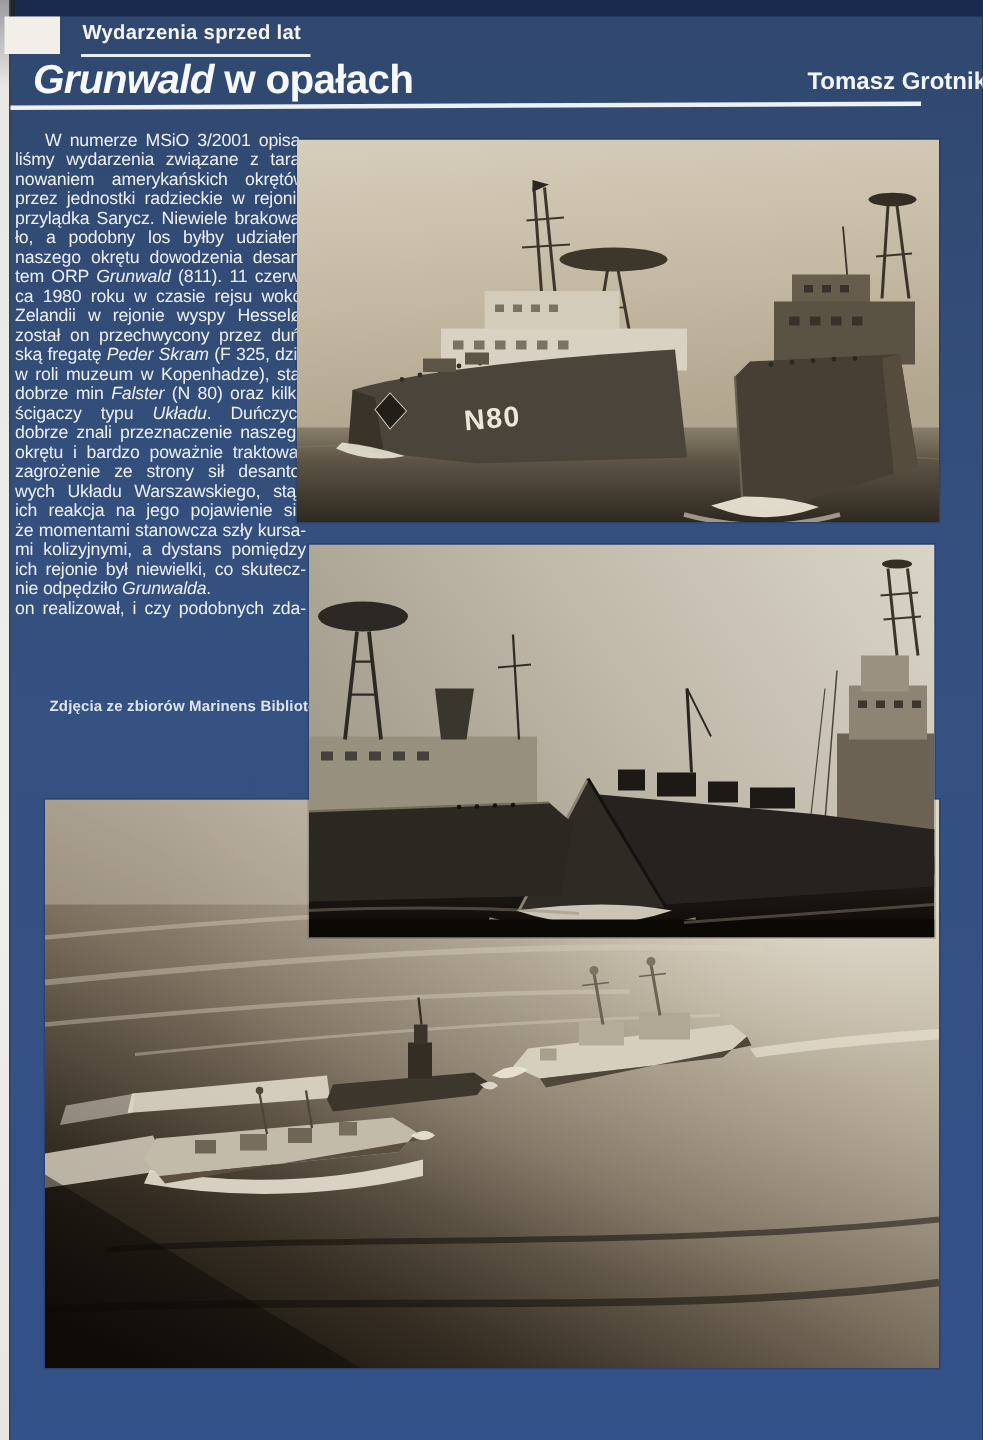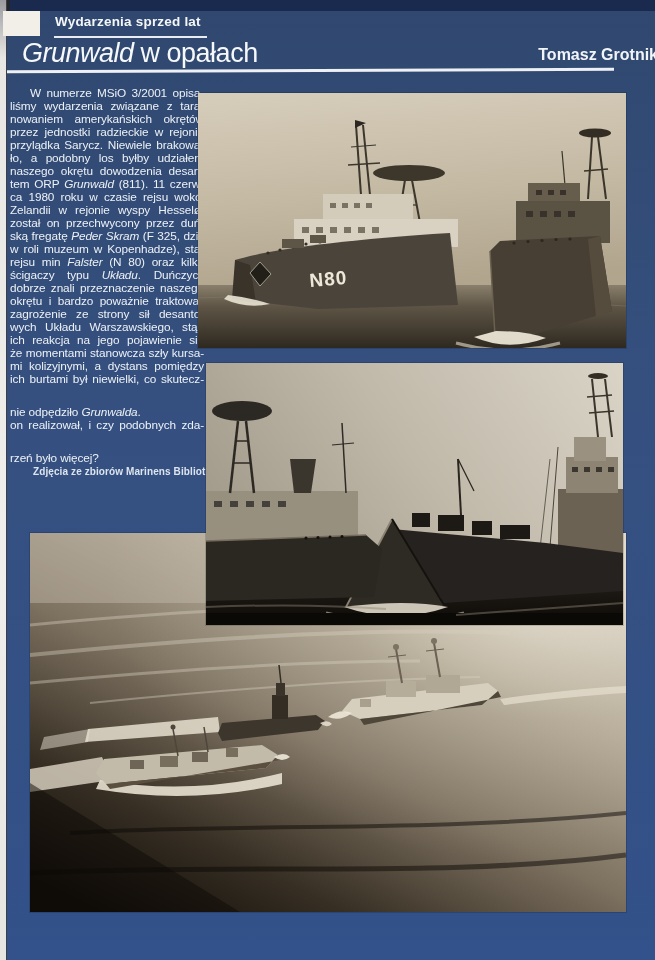--- a/index.html
+++ b/index.html
@@ -12,32 +12,32 @@
   
   .scan-strip{position:absolute;left:0;top:0;width:6px;height:100%;
     background:linear-gradient(180deg,#9a9aa0 0%,#e9e7e3 6%,#f1efeb 60%,#e7e5e1 100%);
     border-right:1px solid #3c3f47;}
   .topbar{position:absolute;left:0;top:0;width:655px;height:11px;background:#1a2a4e;}
   .topbar-corner{position:absolute;left:0;top:0;width:10px;height:11px;background:#23252c;}
   .white-tab{position:absolute;left:3px;top:11px;width:37px;height:25px;background:#f2efe9;}
   .strapline{position:absolute;left:55px;top:14px;font-size:13.5px;font-weight:bold;
     color:#f4f6f8;letter-spacing:.2px;}
   .strapline-rule{position:absolute;left:54px;top:36px;width:153px;height:2px;background:#e9ecf0;}
-  .page-title{position:absolute;left:22px;top:38px;margin:0;font-size:27px;font-weight:normal;
+  .page-title{position:absolute;left:22px;top:38px;margin:0;font-size:27px;font-weight:bold;
     color:#f6f8fa;letter-spacing:-.5px;white-space:nowrap;}
   .page-title .t-italic{font-style:italic;}
   .author{position:absolute;right:29px;top:46px;font-size:16px;font-weight:bold;color:#f2f5f8;}
   .title-rule{position:absolute;left:7px;top:69px;width:607px;height:3px;background:#eef0f3;
     transform:rotate(-.25deg);}
   
   .article-col{position:absolute;left:10px;top:87px;width:194px;color:#edf1f6;
     font-size:11.8px;line-height:13px;letter-spacing:-.1px;}
   .tline{text-align:justify;text-align-last:justify;white-space:normal;}
   .tline.first{text-indent:20px;}
-  .tline.last{text-align-last:left;margin-top:20px;}
+  .tline.last{text-align-last:left;}
   .tline i{font-style:italic;}
   .photo-credit{position:absolute;left:33px;top:466px;font-size:10px;font-weight:bold;
     color:#dde4ee;letter-spacing:.1px;}
   
   .photo{position:absolute;display:block;box-shadow:0 0 0 1px rgba(0,0,0,.15);}
   .photo svg{display:block;}
   #photo3{left:30px;top:533px;z-index:1;}
   #photo2{left:206px;top:363px;z-index:2;}
   #photo1{left:198px;top:93px;z-index:3;}
   .hullnum{font-family:"Liberation Sans",sans-serif;font-weight:bold;font-size:19px;
@@ -69,35 +69,34 @@
         <div class="tline"><span>przez jednostki radzieckie w rejonie</span></div>
         <div class="tline"><span>przylądka Sarycz. Niewiele brakowa-</span></div>
         <div class="tline"><span>ło, a podobny los byłby udziałem</span></div>
         <div class="tline"><span>naszego okrętu dowodzenia desan-</span></div>
         <div class="tline"><span>tem ORP </span><i>Grunwald</i><span> (811). 11 czerw-</span></div>
         <div class="tline"><span>ca 1980 roku w czasie rejsu wokół</span></div>
         <div class="tline"><span>Zelandii w rejonie wyspy Hesselø,</span></div>
         <div class="tline"><span>został on przechwycony przez duń-</span></div>
         <div class="tline"><span>ską fregatę </span><i>Peder Skram</i><span> (F 325, dziś</span></div>
         <div class="tline"><span>w roli muzeum w Kopenhadze), sta-</span></div>
-        <div class="tline"><span>rejsu min </span><i>Falster</i><span> (N 80) oraz kilka</span></div>
+        <div class="tline"><span>dobrze min </span><i>Falster</i><span> (N 80) oraz kilka</span></div>
         <div class="tline"><span>ścigaczy typu </span><i>Układu</i><span>. Duńczycy</span></div>
         <div class="tline"><span>dobrze znali przeznaczenie naszego</span></div>
         <div class="tline"><span>okrętu i bardzo poważnie traktowali</span></div>
         <div class="tline"><span>zagrożenie ze strony sił desanto-</span></div>
         <div class="tline"><span>wych Układu Warszawskiego, stąd</span></div>
         <div class="tline"><span>ich reakcja na jego pojawienie się</span></div>
         <div class="tline"><span>że momentami stanowcza szły kursa-</span></div>
         <div class="tline"><span>mi kolizyjnymi, a dystans pomiędzy</span></div>
-        <div class="tline"><span>ich burtami był niewielki, co skutecz-</span></div>
+        <div class="tline"><span>ich rejonie był niewielki, co skutecz-</span></div>
         <div class="tline last"><span>nie odpędziło </span><i>Grunwalda</i><span>.</span></div>
       </div>
     <div>
         <div class="tline"><span>on realizował, i czy podobnych zda-</span></div>
-        <div class="tline last"><span>rzeń było więcej?</span></div>
       </div>
   </div>
 
   <div class="photo-credit">Zdjęcia ze zbiorów Marinens Bibliotek</div>
 
   <figure class="photo" id="photo3" style="margin:0">
     <svg width="596" height="379" viewBox="0 0 596 379">
       <defs>
         <linearGradient id="p3base" x1="0.9" y1="0" x2="0.12" y2="1">
           <stop offset="0" stop-color="#ddd7c9"></stop>

